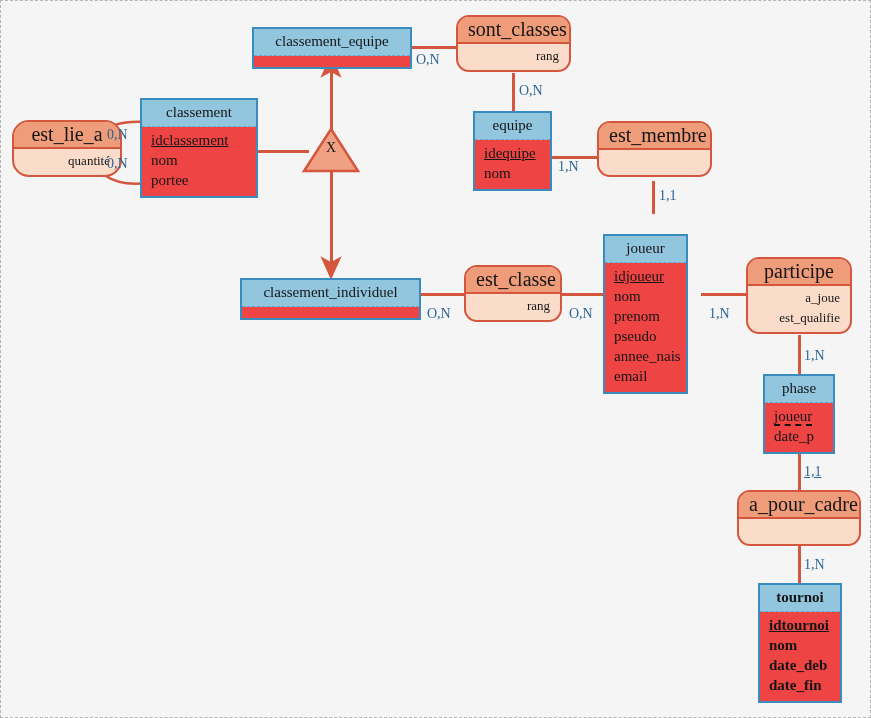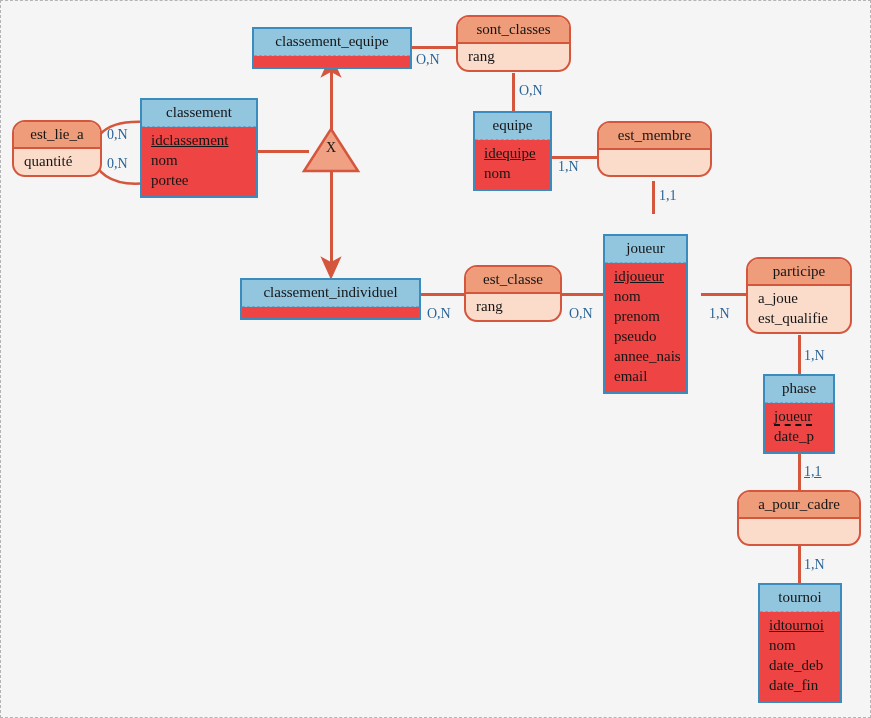--- a/index.html
+++ b/index.html
@@ -50,31 +50,32 @@
     border:2px solid #d4563c;
     background:#fbdccb;
     border-radius:13px;
     overflow:hidden;
     z-index:6;
   }
   .rel .rhead{
     background:#ef9c7a;
     border-bottom:2px solid #d4563c;
     text-align:center;
-    font-size:15px;
+    font-size:20px;
     color:#151515;
     padding:3px 10px 4px 10px;
     line-height:18px;
     white-space:nowrap;
   }
   .rel .rbody{
     padding:2px 10px 4px 10px;
-    font-size:15px;
+    font-size:13px;
     line-height:20px;
     color:#151515;
+    text-align:right;
   }
   .rel .rbody.empty{padding:0;height:25px;}
 
   
   .line{position:absolute;background:#d4563c;z-index:2;}
   .hline{height:3px;}
   .vline{width:3px;}
 
   
   .card{
@@ -176,31 +177,31 @@
   </div>
 
   <div class="entity" style="left:762px;top:373px;width:72px;">
     <div class="ehead">phase</div>
     <div class="ebody">
       <div><span class="attr dash">joueur</span></div>
       <div class="attr">date_p</div>
     </div>
   </div>
 
-  <div class="entity" style="left:757px;top:582px;width:84px;">
+  <div class="entity" style="left:757px;top:582px;width:84px;font-weight:bold;">
     <div class="ehead">tournoi</div>
     <div class="ebody">
       <div class="attr pk">idtournoi</div>
       <div class="attr">nom</div>
       <div class="attr">date_deb</div>
       <div class="attr">date_fin</div>
     </div>
   </div>
 
-  <div class="rel" style="left:11px;top:119px;width:90px;">
+  <div class="rel" style="left:11px;top:119px;width:110px;border-radius:17px;">
     <div class="rhead">est_lie_a</div>
     <div class="rbody">
       <div class="attr">quantité</div>
     </div>
   </div>
 
   <div class="rel" style="left:455px;top:14px;width:115px;">
     <div class="rhead">sont_classes</div>
     <div class="rbody">
       <div class="attr">rang</div>

